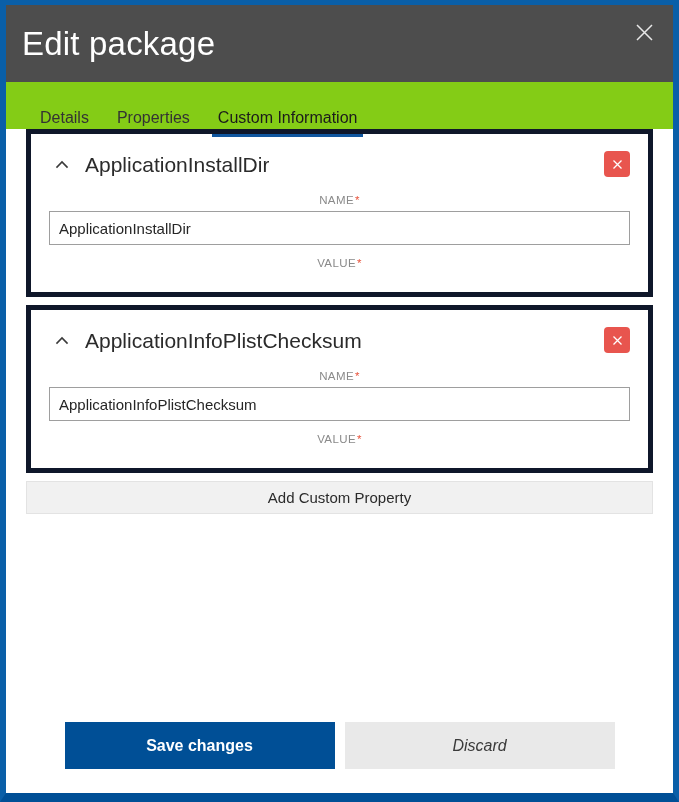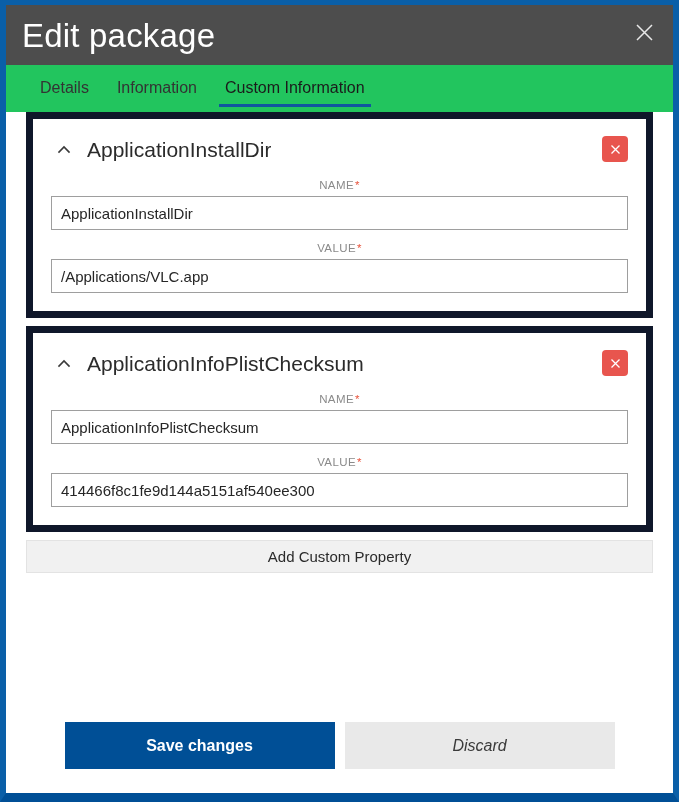--- a/index.html
+++ b/index.html
@@ -23,21 +23,21 @@
     border-top: 5px solid #0a5fa8;
     border-bottom: 9px solid #004f96;
     overflow: hidden;
     display: flex;
     flex-direction: column;
   }
 
   
   .titlebar {
     position: relative;
-    height: 60px;
+    height: 77px;
     background: #4d4d4d;
     flex: 0 0 auto;
     display: flex;
     align-items: center;
   }
   .titlebar-text {
     color: #ffffff;
     font-size: 33px;
     font-weight: 300;
     letter-spacing: 0.2px;
@@ -58,24 +58,24 @@
     background: transparent;
     border: none;
     padding: 0;
   }
   .close-btn svg { display: block; }
 
   
   .tabbar {
     flex: 0 0 auto;
     height: 47px;
-    background: #22c55e;
+    background: #84cc16;
     display: flex;
     align-items: flex-start;
-    padding: 14px 0 0 28px;
+    padding: 27px 0 0 28px;
     box-sizing: border-box;
   }
   .tab {
     position: relative;
     font-size: 16px;
     color: #333333;
     padding: 0 6px 10px 6px;
     margin-right: 16px;
     cursor: pointer;
     white-space: nowrap;
@@ -95,21 +95,21 @@
 
   
   .content {
     flex: 1 1 auto;
     padding: 0 20px;
     box-sizing: border-box;
     overflow: hidden;
   }
 
   .prop-card {
-    border: 7px solid #0f172a;
+    border: 5px solid #0f172a;
     background: #ffffff;
     box-sizing: border-box;
     padding: 14px 18px 18px 18px;
     margin-bottom: 8px;
   }
   .prop-head {
     position: relative;
     display: flex;
     align-items: center;
     height: 34px;
@@ -227,21 +227,21 @@
       <span>
         <svg width="19" height="19" viewBox="0 0 19 19" aria-hidden="true">
           <path d="M2 2 L17 17 M17 2 L2 17" stroke="#e8e8e8" stroke-width="1.5" fill="none"></path>
         </svg>
       </span>
     </button>
   </div>
 
   <div class="tabbar">
     <button class="tab">Details</button>
-    <button class="tab">Information</button>
+    <button class="tab">Properties</button>
     <button class="tab active">Custom Information</button>
   </div>
 
   <div class="content">
 
     <div class="prop-card">
       <div class="prop-head">
         <span class="chevron">
           <svg width="16" height="16" viewBox="0 0 16 16" aria-hidden="true">
             <path d="M3 10 L8 5 L13 10" stroke="#3a3a3a" stroke-width="1.6" fill="none" stroke-linecap="square"></path>
@@ -257,21 +257,20 @@
         </button>
       </div>
 
       <div class="field">
         <label class="field-label"><span>NAME</span><span class="req">*</span></label>
         <input class="text-input" type="text" value="ApplicationInstallDir" style="">
       </div>
 
       <div class="field">
         <label class="field-label"><span>VALUE</span><span class="req">*</span></label>
-        <input class="text-input" type="text" value="/Applications/VLC.app" style="">
       </div>
     </div>
 
     <div class="prop-card">
       <div class="prop-head">
         <span class="chevron">
           <svg width="16" height="16" viewBox="0 0 16 16" aria-hidden="true">
             <path d="M3 10 L8 5 L13 10" stroke="#3a3a3a" stroke-width="1.6" fill="none" stroke-linecap="square"></path>
           </svg>
         </span>
@@ -285,21 +284,20 @@
         </button>
       </div>
 
       <div class="field">
         <label class="field-label"><span>NAME</span><span class="req">*</span></label>
         <input class="text-input" type="text" value="ApplicationInfoPlistChecksum" style="">
       </div>
 
       <div class="field">
         <label class="field-label"><span>VALUE</span><span class="req">*</span></label>
-        <input class="text-input" type="text" value="414466f8c1fe9d144a5151af540ee300" style="">
       </div>
     </div>
 
     <button class="add-btn">Add Custom Property</button>
   </div>
 
   <div class="spacer"></div>
 
   <div class="footer">
     <button class="btn-primary">Save changes</button>

